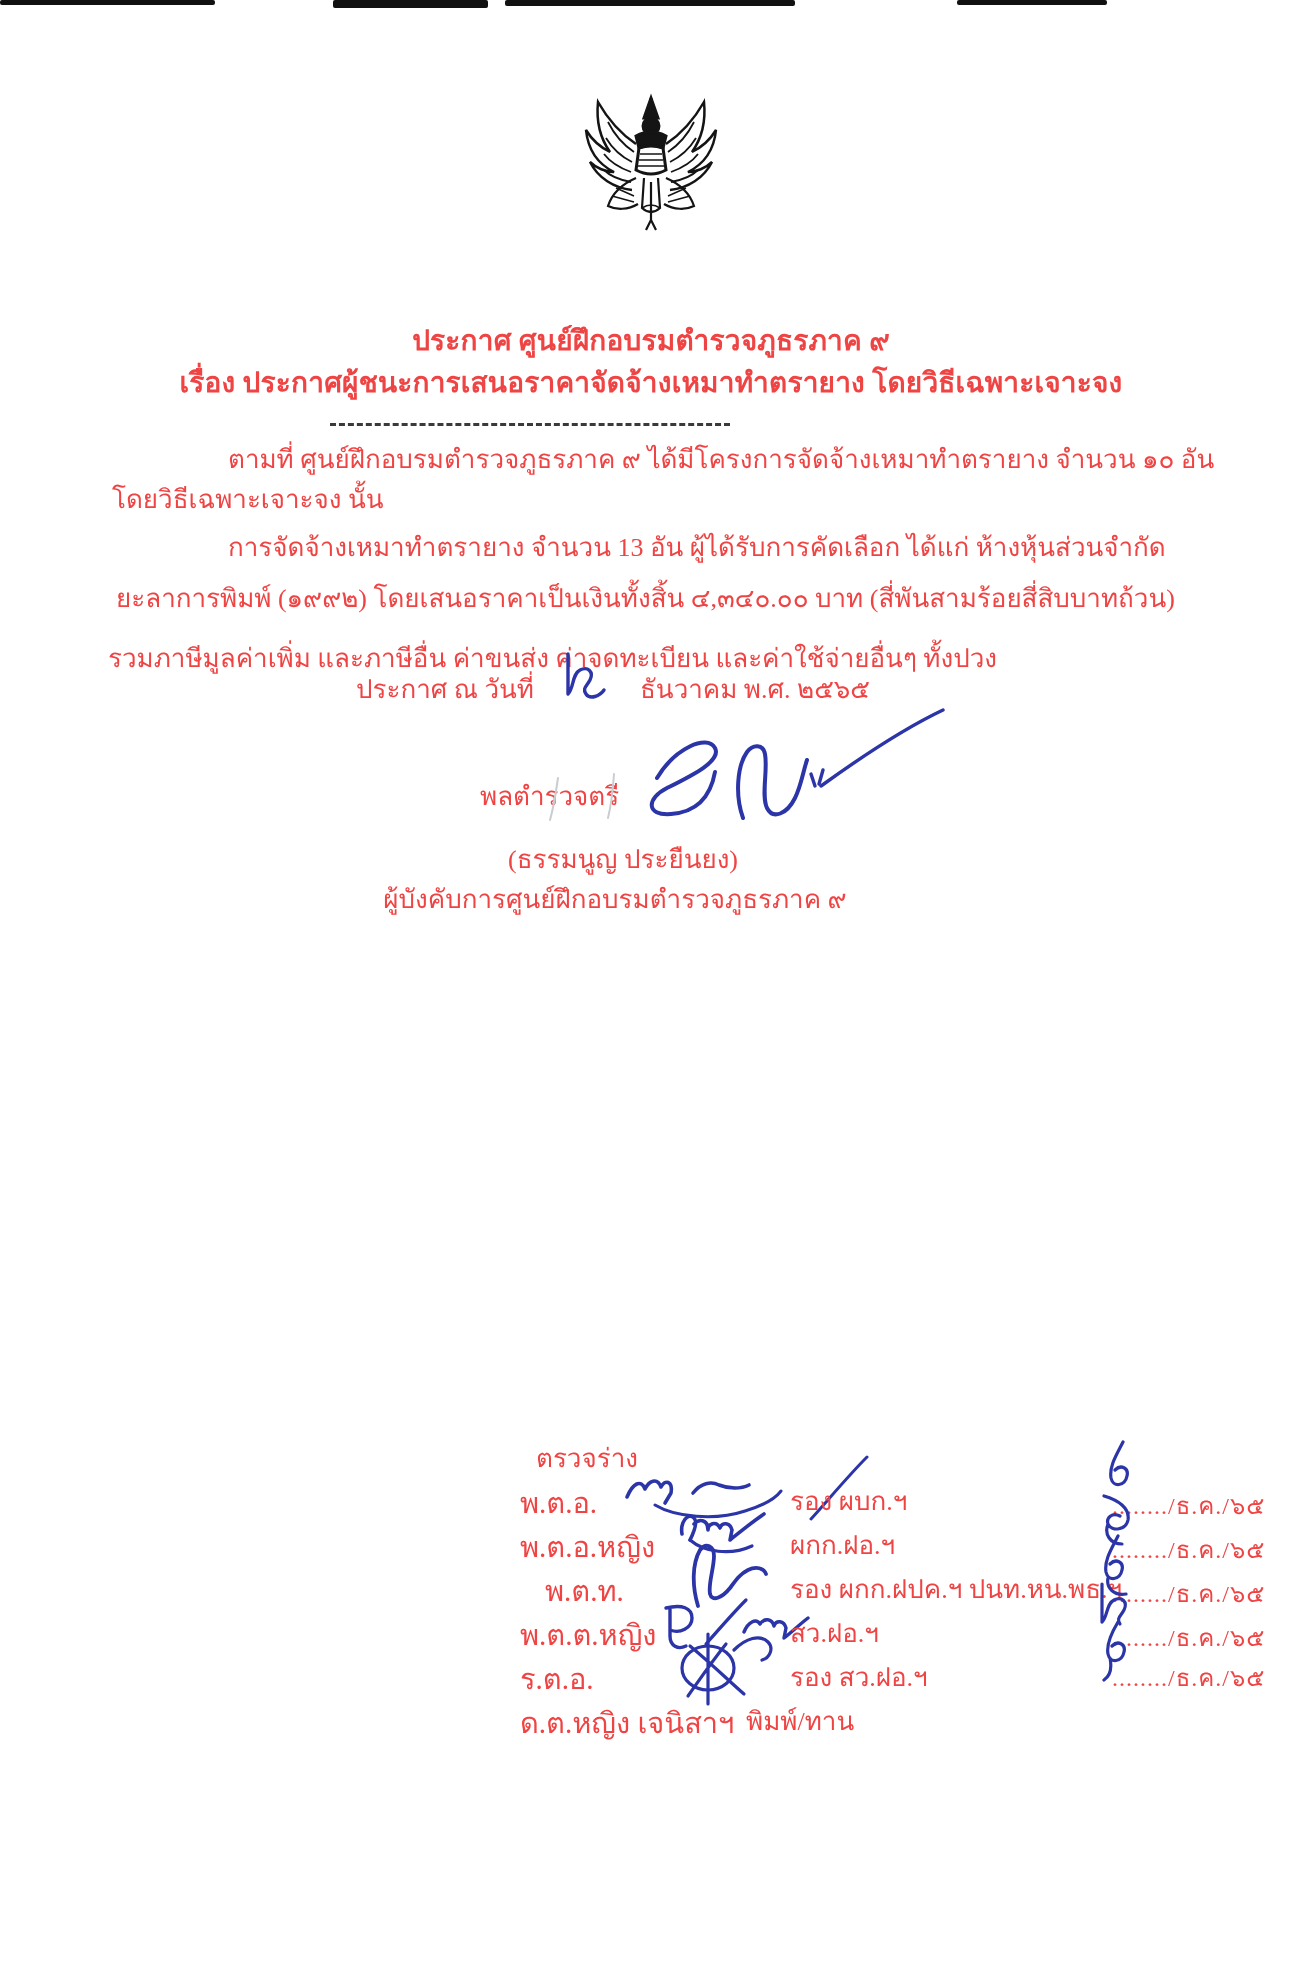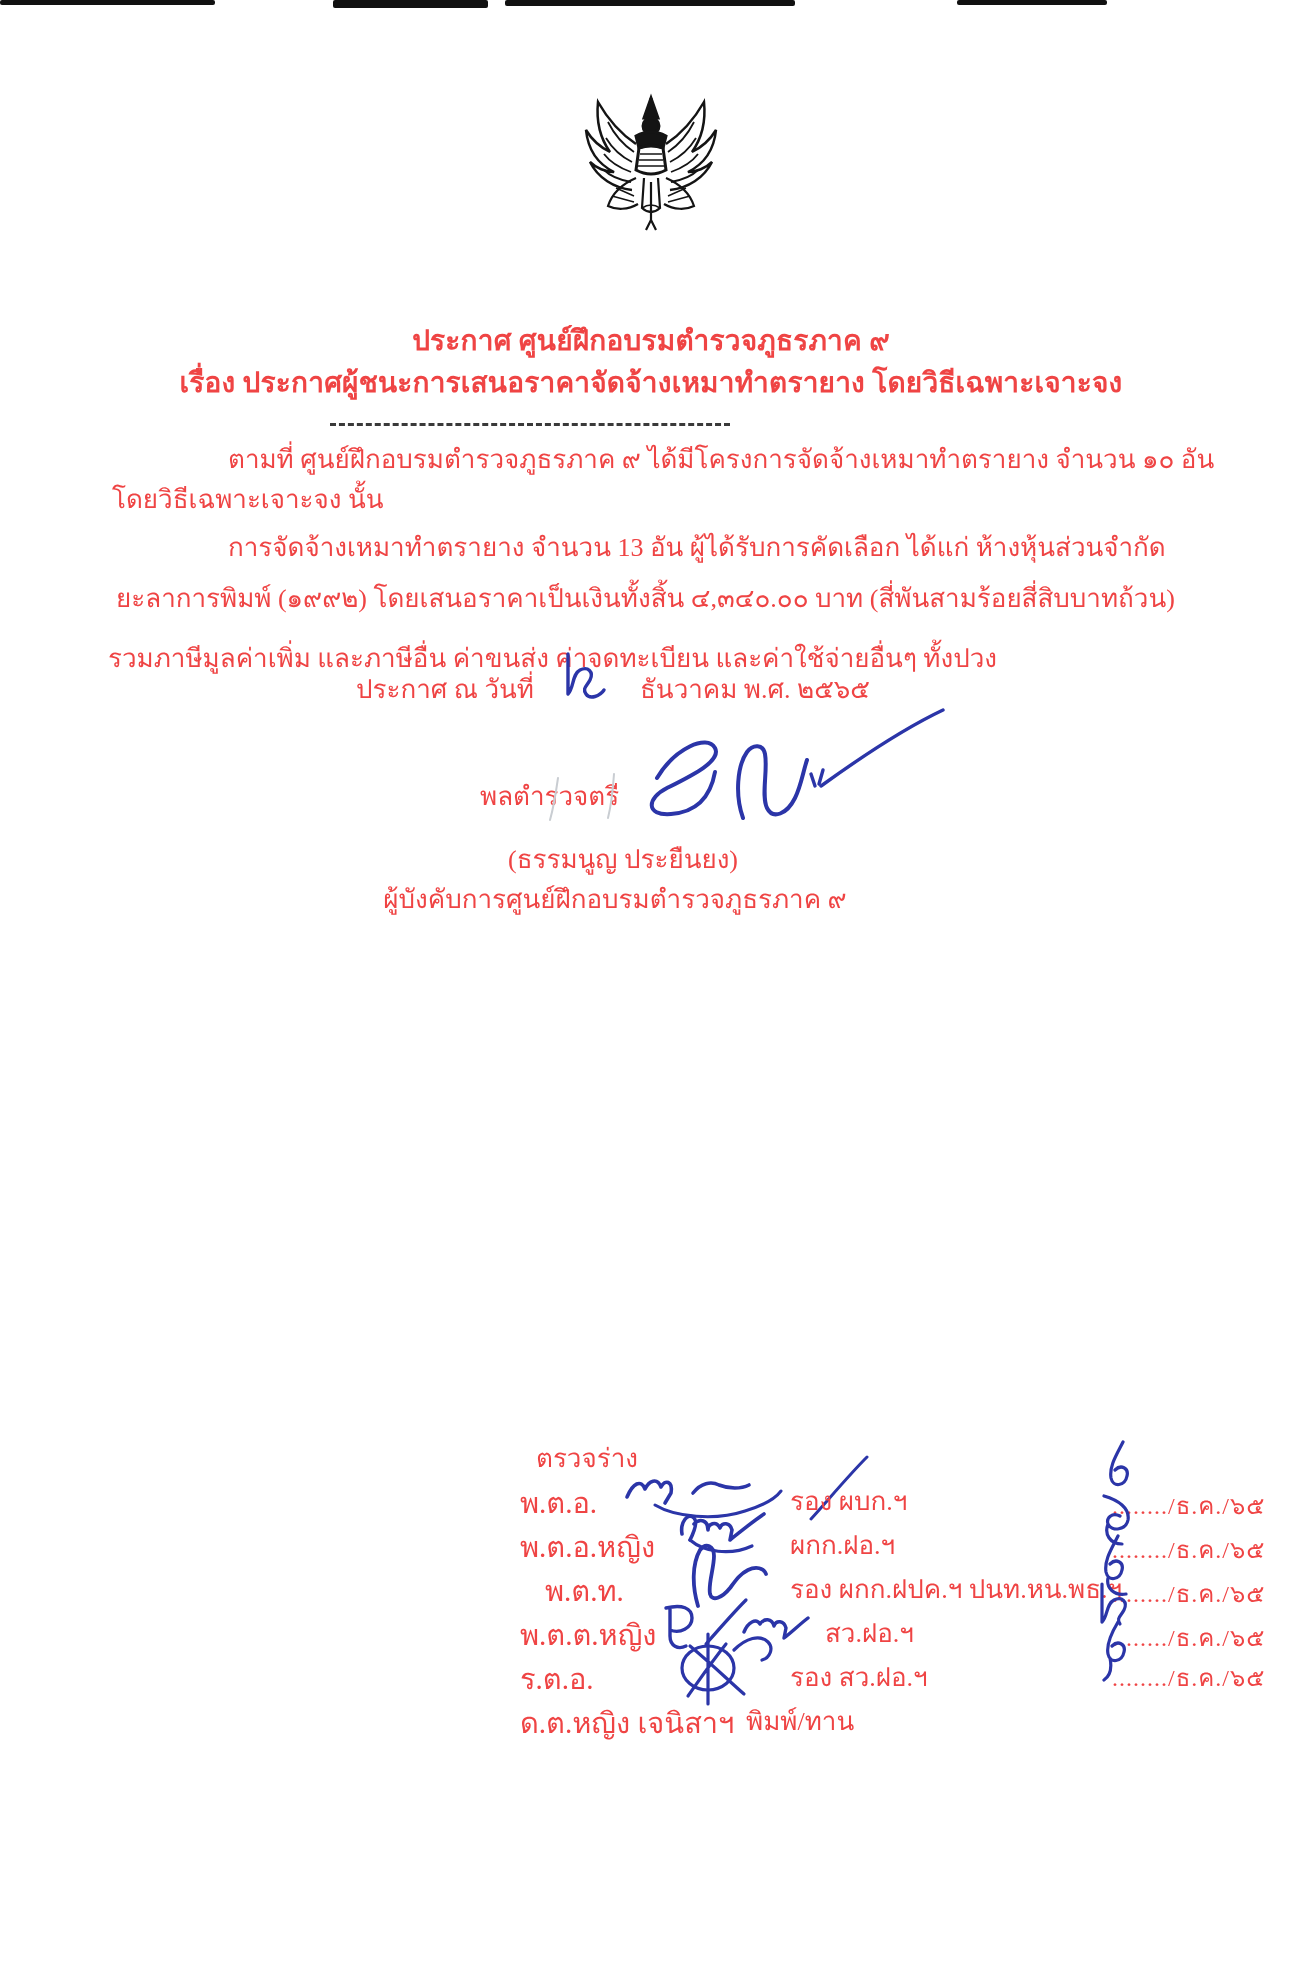--- a/index.html
+++ b/index.html
@@ -143,21 +143,21 @@
   <svg class="abs" style="left:1088px;top:1534px;" width="60" height="66" viewBox="0 0 60 66">
     <path class="pen" stroke-width="3.2" d="M30,2 C24,14 16,26 18,38 C20,48 32,46 34,36 C36,28 28,24 22,30 M20,44 C18,54 26,62 38,60"></path>
   </svg>
 
   <div class="abs review-label" style="left:520px;top:1612px;">พ.ต.ต.หญิง</div>
   <svg class="abs" style="left:648px;top:1592px;" width="190" height="70" viewBox="0 0 190 70">
     <path class="pen" stroke-width="3.4" d="M18,16 C34,12 44,16 44,26 C44,36 32,42 22,38 M22,16 L22,44 C22,54 30,58 38,54"></path>
     <path class="pen" stroke-width="3.2" d="M58,52 C72,36 86,20 98,8"></path>
     <path class="pen" stroke-width="3.4" d="M96,40 C100,30 108,26 112,32 C116,26 124,26 126,34 C128,28 136,28 138,36 L136,46 C144,40 152,32 160,26"></path>
   </svg>
-  <div class="abs review-pos" style="left:790px;top:1612px;margin-left:35px;">สว.ฝอ.ฯ</div>
+  <div class="abs review-pos" style="left:790px;top:1612px;">สว.ฝอ.ฯ</div>
   <div class="abs review-date" style="left:1112px;top:1618px;">......../ธ.ค./๖๕</div>
   <svg class="abs" style="left:1090px;top:1578px;" width="60" height="64" viewBox="0 0 60 64">
     <path class="pen" stroke-width="3.2" d="M12,6 L12,44 M12,44 C18,38 16,26 24,22 C32,18 38,24 34,32 C31,38 26,40 30,46"></path>
   </svg>
 
   <div class="abs review-label" style="left:520px;top:1656px;">ร.ต.อ.</div>
   <svg class="abs" style="left:660px;top:1628px;" width="140" height="80" viewBox="0 0 140 80">
     <ellipse class="pen" cx="48" cy="40" rx="26" ry="22" stroke-width="3.2"></ellipse>
     <path class="pen" stroke-width="3.2" d="M48,6 L48,76 M30,18 C54,38 70,54 84,66 M66,16 C50,36 38,54 28,68"></path>
     <path class="pen" stroke-width="3.2" d="M74,22 C86,10 100,6 108,14 C114,20 110,30 102,32"></path>

